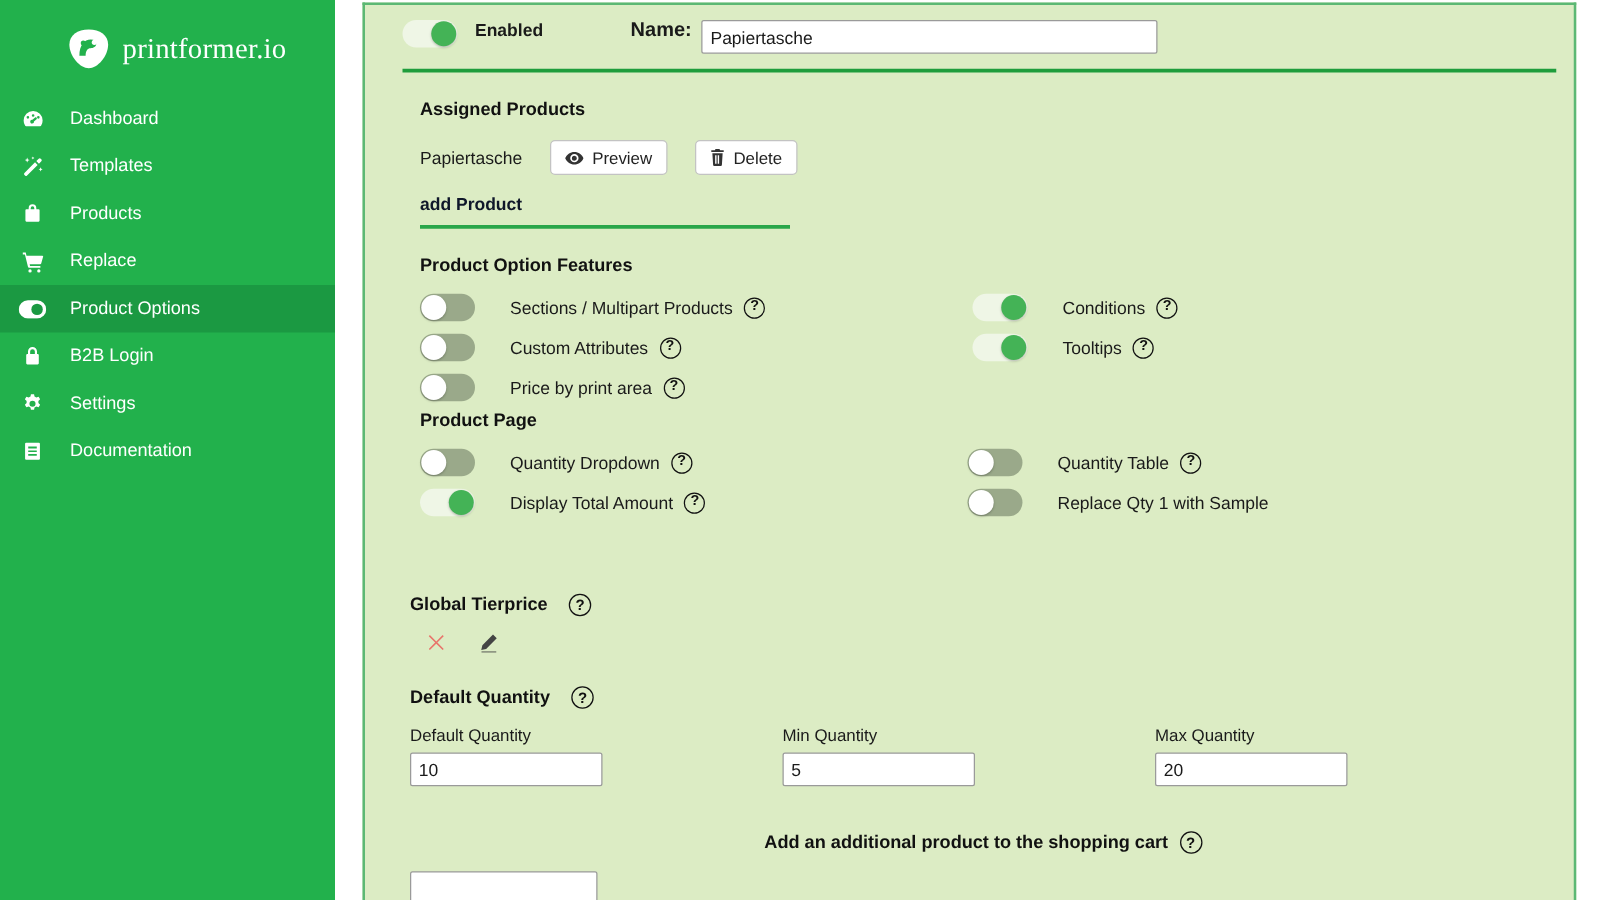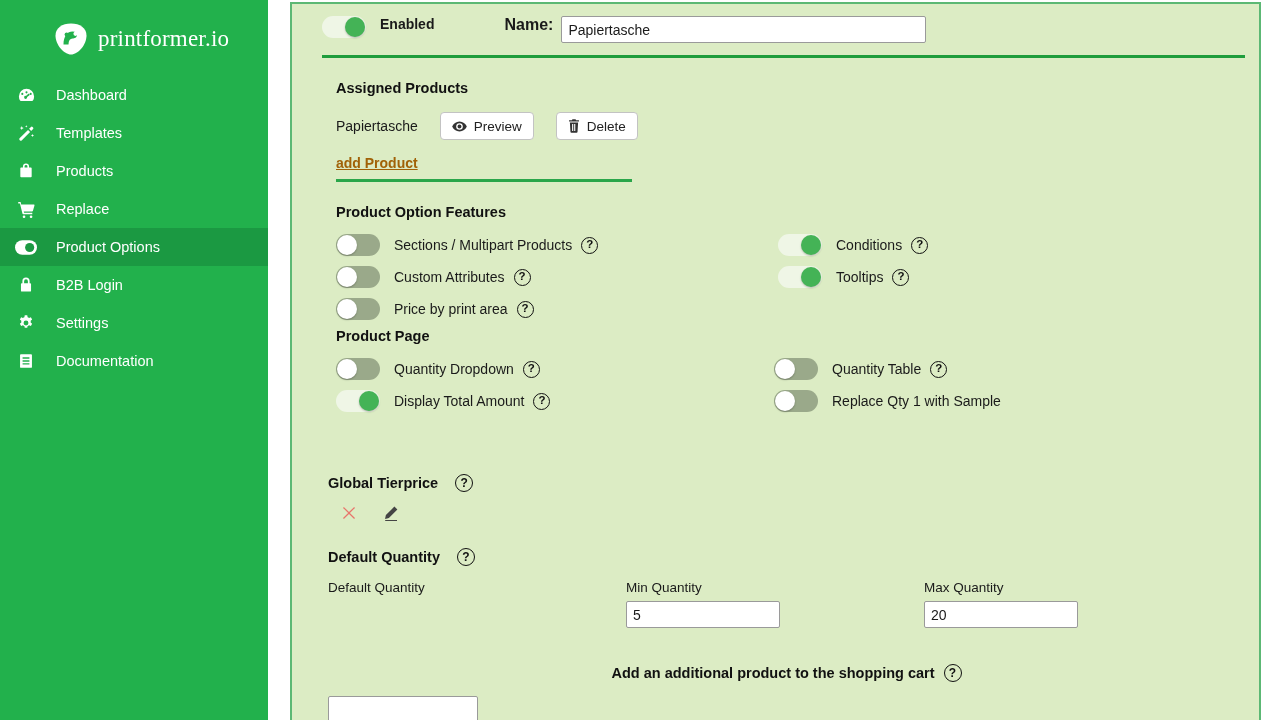--- a/index.html
+++ b/index.html
@@ -128,35 +128,34 @@
     padding: 5px 11px;
     font-size: 13.5px; color: #222;
     cursor: pointer;
     height: 28px;
   }
   .btn svg { display:block; fill: #333; }
   .add-link {
     display: inline-block;
     margin: 15px 0 0 14px;
     font-size: 14px; font-weight: bold;
-    color: #a16207;
-    text-decoration: underline;
+    color: #0f172a;
     cursor: pointer;
   }
 
   
   .tog-grid { position: relative; margin-left: 14px; }
   .tog-row {
     position: absolute;
     display: flex; align-items: center;
     height: 26px;
   }
   .tog-label {
     font-size: 14px; color: #1a1a1a;
-    margin-left: 14px; white-space: nowrap;
+    margin-left: 28px; white-space: nowrap;
   }
 
   
   .sw {
     position: relative;
     width: 44px; height: 22px;
     border-radius: 11px;
     flex: 0 0 44px;
     cursor: pointer;
   }
@@ -452,20 +451,21 @@
 
         
         <div class="sec-title" style="margin-top:24px; margin-left:6px;">
           <span>Default Quantity</span>
           <span class="help big">?</span>
         </div>
 
         <div class="qty-wrap">
           <div class="qty-col" style="left:0;">
             <div class="qty-label">Default Quantity</div>
+            <input class="txt qty-input" type="text" value="10" style="">
           </div>
           <div class="qty-col" style="left:298px;">
             <div class="qty-label">Min Quantity</div>
             <input class="txt qty-input" type="text" value="5" style="">
           </div>
           <div class="qty-col" style="left:596px;">
             <div class="qty-label">Max Quantity</div>
             <input class="txt qty-input" type="text" value="20" style="">
           </div>
         </div>

